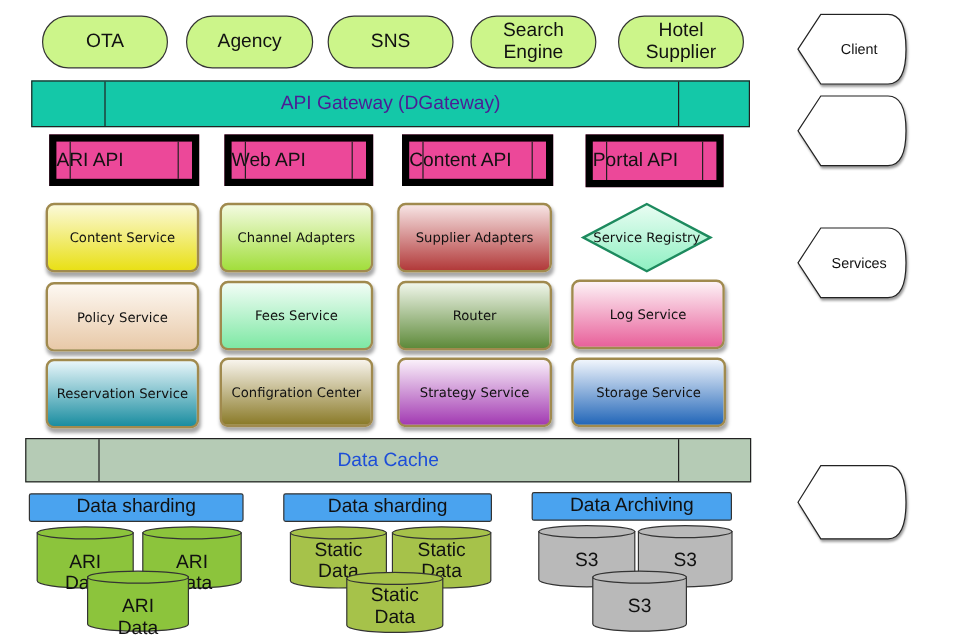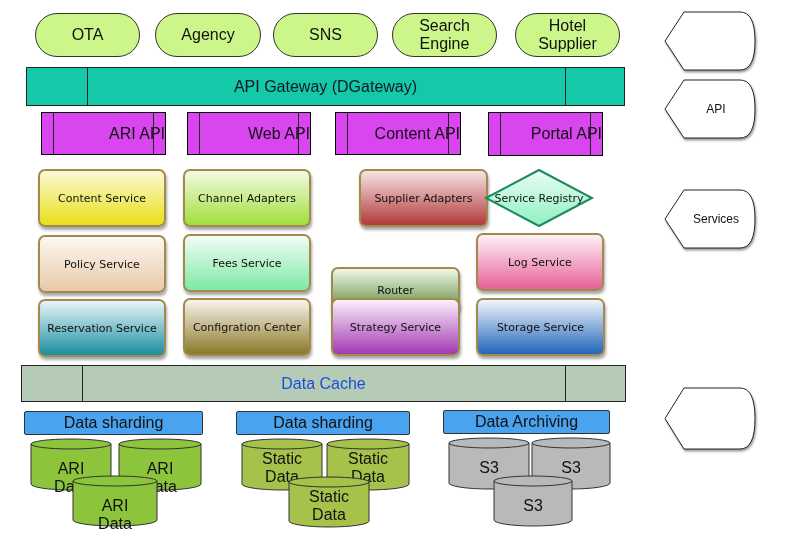--- a/index.html
+++ b/index.html
@@ -1,21 +1,21 @@
 <!DOCTYPE html>
 <html><head>
 <meta charset="utf-8">
 <style>
   html, body { margin:0; padding:0; background:#fff; }
   body { width:806px; height:536px; position:relative; overflow:hidden; font-family:"Liberation Sans", sans-serif; }
   .abs { position:absolute; box-sizing:border-box; }
   .client { background:#ccf58a; border:1px solid #333; border-radius:22px; display:flex; align-items:center; justify-content:center; text-align:center; font-size:16px; line-height:18px; color:#111; }
-  .gateway { background:#14c8a8; border:1px solid #222; display:flex; align-items:center; justify-content:center; font-size:16px; color:#0f172a; }
+  .gateway { background:#14c8a8; border:1px solid #222; display:flex; align-items:center; justify-content:center; font-size:16px; color:#4c1d95; }
   .gateway .div { position:absolute; top:0; bottom:0; width:1px; background:#222; }
-  .api { background:#d946ef; border:1px solid #000000; display:flex; align-items:center; justify-content:flex-end; font-size:16px; color:#111; }
+  .api { background:#ec4899; border:6px solid #000000; display:flex; align-items:center; justify-content:flex-start; font-size:16px; color:#111; }
   .api .div { position:absolute; top:0; bottom:0; width:1px; background:#222; }
   .svc { border:2px solid #a08a4e; border-radius:7px; display:flex; align-items:center; justify-content:center; font-size:11px; color:#111; box-shadow:1px 3px 3px rgba(0,0,0,0.35); font-family:"DejaVu Sans", sans-serif; }
   .cache { background:#b5cbb5; border:1px solid #222; display:flex; align-items:center; justify-content:center; font-size:16px; color:#1d4ed8; }
   .cache .div { position:absolute; top:0; bottom:0; width:1px; background:#222; }
   .bar { background:#4aa3ef; border:1px solid #333; border-radius:2px; display:flex; align-items:center; justify-content:center; font-size:16px; color:#111; }
   .cyl { position:absolute; }
   .cyl svg { position:absolute; left:0; top:0; }
   .cyl .lbl { position:absolute; left:0; right:0; text-align:center; font-size:16px; line-height:18px; color:#111; }
   .tag { position:absolute; }
   .tag .lbl { position:absolute; left:18px; right:6px; top:0; bottom:0; display:flex; align-items:center; justify-content:center; text-align:center; font-size:12px; line-height:15px; color:#111; }
@@ -63,41 +63,41 @@
     <div class="div" style="right:11px;"></div>
   <span>Portal API</span>
 </div>
 
 <div class="abs svc" style="left:38px;top:169px;width:128px;height:58px;background:linear-gradient(#fbf9d8,#e9e016);">
     <span>Content Service</span>
   </div>
 <div class="abs svc" style="left:183px;top:169px;width:128px;height:58px;background:linear-gradient(#f3fbe0,#a2de3c);">
     <span>Channel Adapters</span>
   </div>
-<div class="abs svc" style="left:331px;top:169px;width:129px;height:58px;background:linear-gradient(#f7e4e4,#b23a3a);margin-left:28px;">
+<div class="abs svc" style="left:331px;top:169px;width:129px;height:58px;background:linear-gradient(#f7e4e4,#b23a3a);">
     <span>Supplier Adapters</span>
   </div>
 <svg class="abs" style="left:480px;top:167px;" width="118" height="62">
   <defs>
       <linearGradient id="gReg" x1="0" y1="0" x2="0" y2="1">
         <stop offset="0" stop-color="#eafdf3"></stop>
         <stop offset="1" stop-color="#8ef0c2"></stop>
       </linearGradient>
     </defs>
   <polygon points="6,31 59,3 112,31 59,59" fill="url(#gReg)" stroke="#1d8a5e" stroke-width="2"></polygon>
   <text x="59" y="35" text-anchor="middle" font-size="11" font-family="DejaVu Sans, sans-serif" fill="#111">Service Registry</text>
 </svg>
 
 <div class="abs svc" style="left:38px;top:235px;width:128px;height:58px;background:linear-gradient(#fdf8f2,#e8c9a8);">
     <span>Policy Service</span>
   </div>
 <div class="abs svc" style="left:183px;top:234px;width:128px;height:58px;background:linear-gradient(#f2fdf6,#7ee8a4);text-align:right;">
     <span>Fees Service</span>
   </div>
-<div class="abs svc" style="left:331px;top:234px;width:129px;height:46px;background:linear-gradient(#f0f6ea,#5e8a3a);margin-top:33px;">
+<div class="abs svc" style="left:331px;top:234px;width:129px;height:58px;background:linear-gradient(#f0f6ea,#5e8a3a);">
     <span>Router</span>
   </div>
 <div class="abs svc" style="left:476px;top:233px;width:128px;height:58px;background:linear-gradient(#fdf2f6,#e8609a);">
     <span>Log Service</span>
   </div>
 
 <div class="abs svc" style="left:38px;top:299px;width:128px;height:58px;background:linear-gradient(#e8f6fa,#1a8da0);">
     <span>Reservation Service</span>
   </div>
 <div class="abs svc" style="left:183px;top:298px;width:128px;height:58px;background:linear-gradient(#f8f4ec,#8a7a28);">
@@ -190,26 +190,26 @@
   </svg>
   <div class="lbl" style="top:22px;white-space:normal;padding:0 14px;">S3</div>
     </div>
   </div>
 
 <div id="tags">
     <div class="tag" style="left: 664px; top: 11px; width: 92px; height: 60px;">
       <svg width="96" height="64" style="position:absolute;left:0;top:0;">
     <path d="M1,30 L20,1 L76,1 Q91,1 91,30 Q91,59 76,59 L20,59 Z" fill="#fff" stroke="#222" stroke-width="1" style="filter:drop-shadow(1px 2px 1px rgba(0,0,0,0.4));"></path>
   </svg>
+  <div class="lbl" style="white-space:pre-line;">Client</div>
     </div>
     <div class="tag" style="left: 664px; top: 79px; width: 92px; height: 60px;">
       <svg width="96" height="64" style="position:absolute;left:0;top:0;">
     <path d="M1,30 L20,1 L76,1 Q91,1 91,30 Q91,59 76,59 L20,59 Z" fill="#fff" stroke="#222" stroke-width="1" style="filter:drop-shadow(1px 2px 1px rgba(0,0,0,0.4));"></path>
   </svg>
-  <div class="lbl" style="white-space:pre-line;">API</div>
     </div>
     <div class="tag" style="left: 664px; top: 189px; width: 92px; height: 60px;">
       <svg width="96" height="64" style="position:absolute;left:0;top:0;">
     <path d="M1,30 L20,1 L76,1 Q91,1 91,30 Q91,59 76,59 L20,59 Z" fill="#fff" stroke="#222" stroke-width="1" style="filter:drop-shadow(1px 2px 1px rgba(0,0,0,0.4));"></path>
   </svg>
   <div class="lbl" style="white-space:pre-line;">Services</div>
     </div>
     <div class="tag" style="left: 664px; top: 387px; width: 92px; height: 63px;">
       <svg width="96" height="67" style="position:absolute;left:0;top:0;">
     <path d="M1,31.5 L20,1 L76,1 Q91,1 91,31.5 Q91,62 76,62 L20,62 Z" fill="#fff" stroke="#222" stroke-width="1" style="filter:drop-shadow(1px 2px 1px rgba(0,0,0,0.4));"></path>

